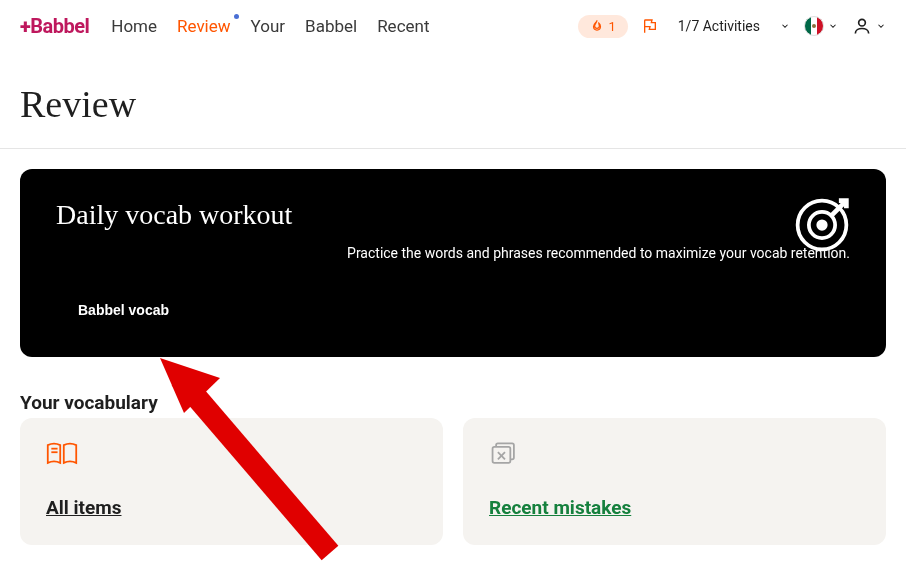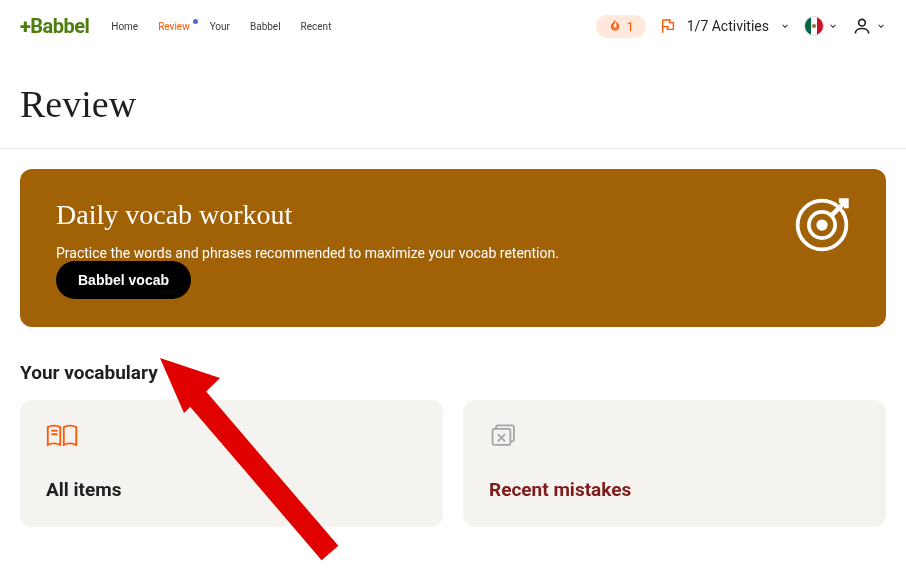--- a/index.html
+++ b/index.html
@@ -11,35 +11,35 @@
       height: 579px;
       overflow: hidden;
     }
     .header {
       display: flex;
       align-items: center;
       padding: 14px 20px;
       gap: 8px;
     }
     .logo {
-      color: #4d7c0f;
+      color: #be185d;
       font-weight: 700;
       font-size: 20px;
       letter-spacing: -0.5px;
       margin-right: 14px;
     }
     .logo-plus {
       font-weight: 900;
     }
     .nav {
       display: flex;
       gap: 20px;
     }
     .nav-item {
-      font-size: 10px;
+      font-size: 17px;
       color: #3a3a3a;
       cursor: pointer;
       position: relative;
     }
     .nav-item.active {
       color: #ff5500;
     }
     .nav-dot {
       position: absolute;
       top: -2px;
@@ -61,21 +61,21 @@
       padding: 4px 12px;
       display: flex;
       align-items: center;
       gap: 4px;
       font-size: 13px;
       color: #ff5500;
     }
     .activities {
       display: flex;
       align-items: center;
-      gap: 11px;
+      gap: 20px;
       font-size: 14px;
       color: #1f1f1f;
       cursor: pointer;
     }
     .flag-icon-wrap {
       display: flex;
       align-items: center;
       gap: 4px;
       cursor: pointer;
     }
@@ -116,35 +116,37 @@
       color: #1f1f1f;
     }
     .divider {
       border: none;
       border-top: 1px solid #e5e5e5;
     }
     .content {
       padding: 20px 20px 0;
     }
     .workout-card {
-      background: #a16207;
+      background: #000000;
       border-radius: 12px;
       padding: 30px 36px 28px;
       color: #fff;
       position: relative;
       overflow: hidden;
     }
     .workout-title {
       font-family: Georgia, "Times New Roman", serif;
       font-size: 28px;
       font-weight: 500;
       margin-bottom: 14px;
     }
     .workout-desc {
       font-size: 14px;
+      margin-bottom: 30px;
+      text-align: right;
     }
     .review-btn {
       background: #000;
       color: #fff;
       border: none;
       border-radius: 22px;
       padding: 11px 22px;
       font-size: 14px;
       font-weight: 600;
       cursor: pointer;
@@ -152,21 +154,21 @@
     .target-icon {
       position: absolute;
       right: 34px;
       top: 26px;
       width: 60px;
       height: 60px;
     }
     .section-title {
       font-size: 19px;
       font-weight: 700;
-      margin: 34px 0 16px;
+      margin: 34px 0 4px;
       color: #1f1f1f;
     }
     .vocab-grid {
       display: flex;
       gap: 20px;
     }
     .vocab-card {
       flex: 1;
       background: #f5f3f0;
       border-radius: 12px;
@@ -174,23 +176,24 @@
     }
     .vocab-card-icon {
       width: 32px;
       height: 28px;
       margin-bottom: 24px;
     }
     .vocab-card-title {
       font-size: 19px;
       font-weight: 700;
       color: #1f1f1f;
+      text-decoration: underline;
     }
     .vocab-card.muted .vocab-card-title {
-      color: #7f1d1d;
+      color: #15803d;
     }
     .arrow-annotation {
       position: absolute;
       left: 160px;
       top: 358px;
       pointer-events: none;
       z-index: 100;
     }
   </style>
 </head>

